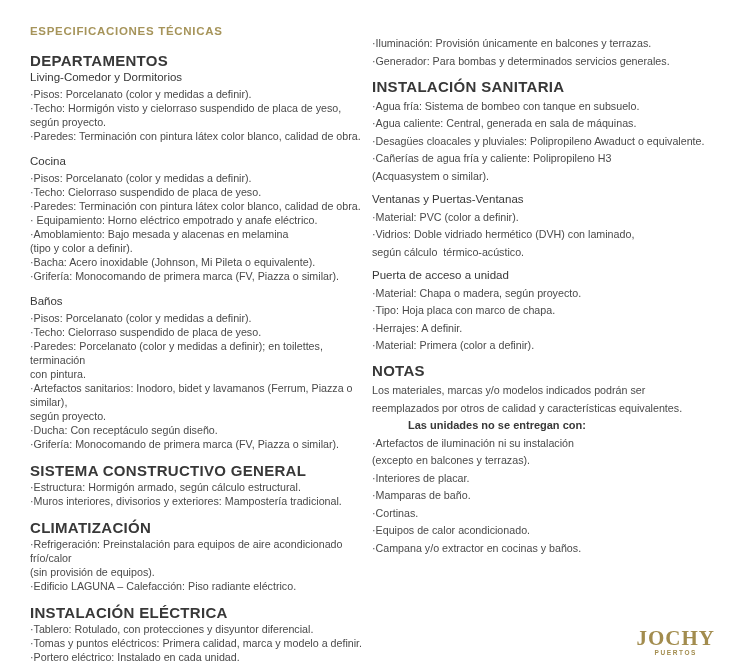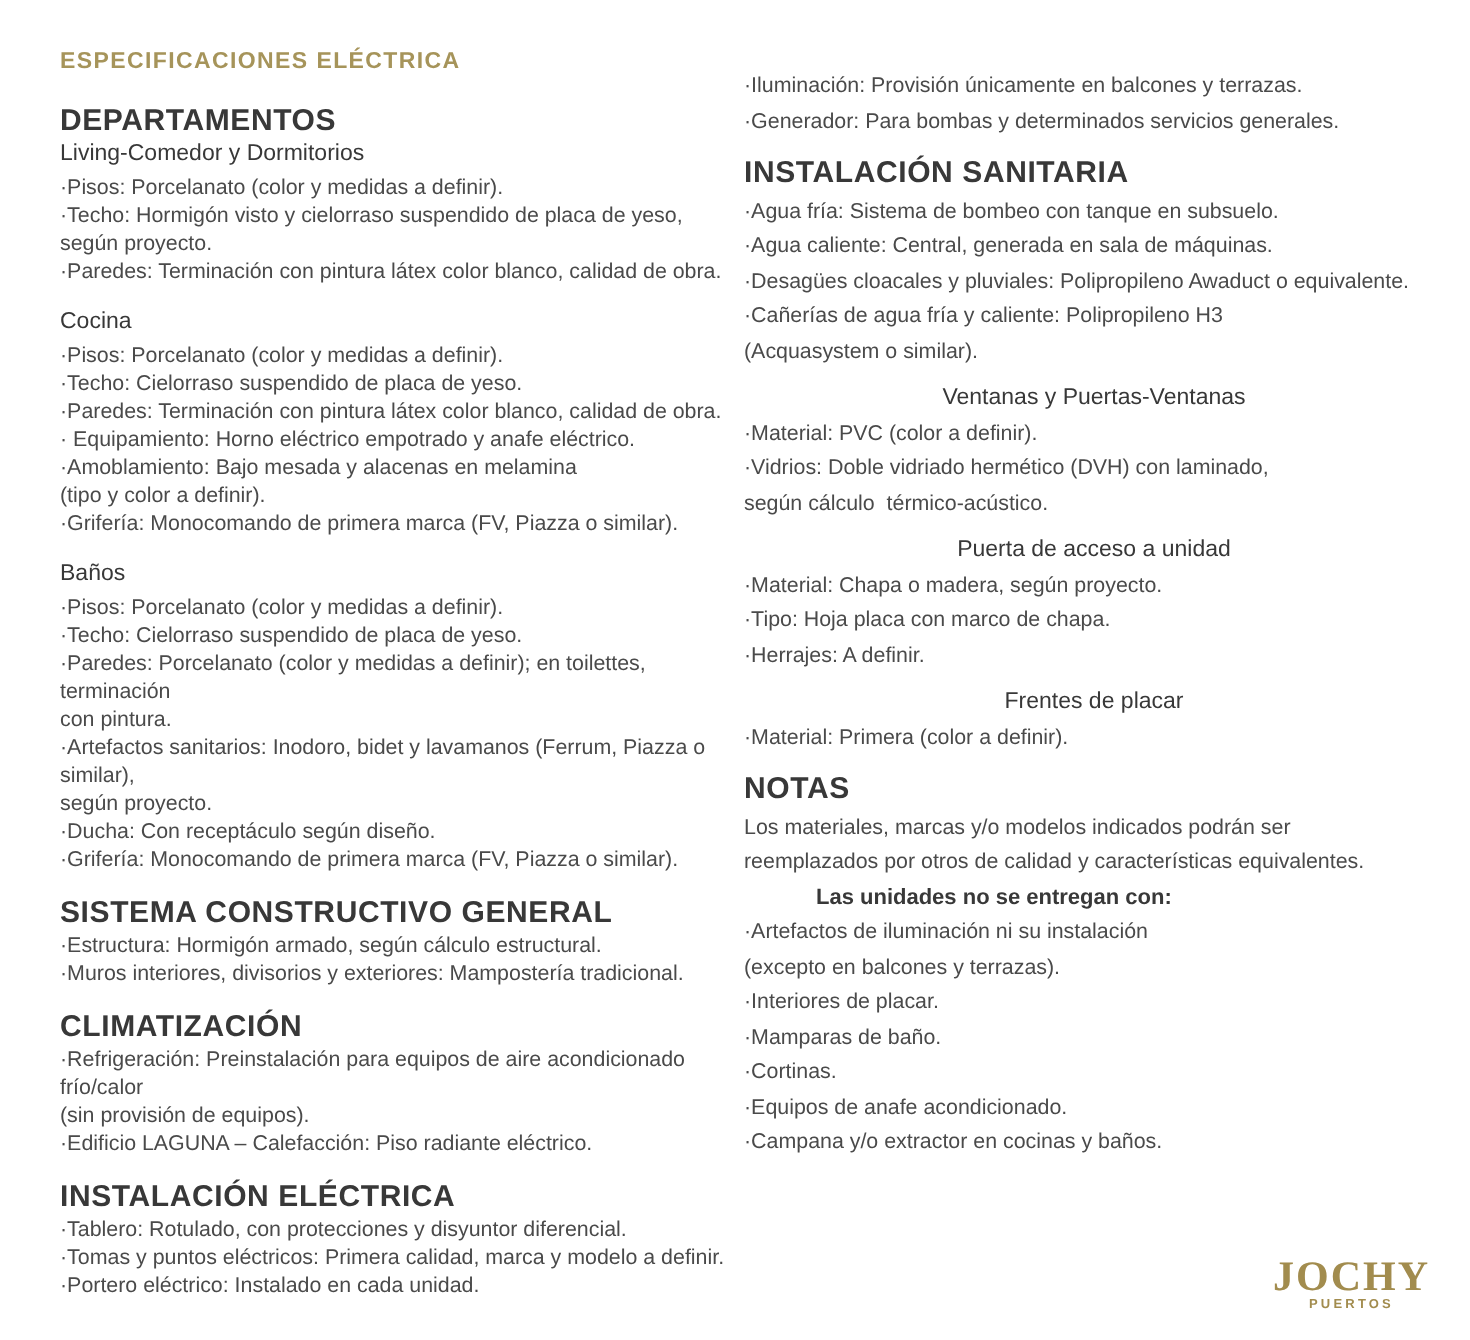--- a/index.html
+++ b/index.html
@@ -50,21 +50,21 @@
     font-size: 11px;
     font-weight: 600;
     color: var(--heading, #3d3d3d);
     line-height: 14px;
     padding-left: 36px;
   }
   
   .col-right .line   { margin-bottom: 3.5px; }
   .col-right .strong { margin-bottom: 3.5px; margin-top: 1px; }
   .col-right .h1     { margin: 12px 0 5px 0; }
-  .col-right .h2     { margin: 9px 0 4px 0; text-align: center; }
+  .col-right .h2     { margin: 9px 0 4px 0; }
   .col-right .h1 + .h2 { margin-top: 0; }
 
   .logo {
     position: absolute;
     right: 20px;
     bottom: 14px;
     text-align: center;
     color: var(--logo-gold, #a28c4e);
   }
   .logo-word {
@@ -80,34 +80,35 @@
     font-weight: 600;
     letter-spacing: 1.6px;
     margin-top: 1px;
   }
 </style>
 </head>
 <body>
 
 <div class="page">
   <div class="col col-left" id="col-left">
-    <div class="doc-title">ESPECIFICACIONES ELÉCTRICA</div>
+    <div class="doc-title">ESPECIFICACIONES TÉCNICAS</div>
   <div class="h1">DEPARTAMENTOS</div>
       <div class="h2">Living-Comedor y Dormitorios</div>
       <div class="line">·Pisos: Porcelanato (color y medidas a definir).</div>
       <div class="line">·Techo: Hormigón visto y cielorraso suspendido de placa de yeso,</div>
       <div class="line">según proyecto.</div>
       <div class="line">·Paredes: Terminación con pintura látex color blanco, calidad de obra.</div>
       <div class="h2">Cocina</div>
       <div class="line">·Pisos: Porcelanato (color y medidas a definir).</div>
       <div class="line">·Techo: Cielorraso suspendido de placa de yeso.</div>
       <div class="line">·Paredes: Terminación con pintura látex color blanco, calidad de obra.</div>
       <div class="line">· Equipamiento: Horno eléctrico empotrado y anafe eléctrico.</div>
       <div class="line">·Amoblamiento: Bajo mesada y alacenas en melamina</div>
       <div class="line">(tipo y color a definir).</div>
+      <div class="line">·Bacha: Acero inoxidable (Johnson, Mi Pileta o equivalente).</div>
       <div class="line">·Grifería: Monocomando de primera marca (FV, Piazza o similar).</div>
       <div class="h2">Baños</div>
       <div class="line">·Pisos: Porcelanato (color y medidas a definir).</div>
       <div class="line">·Techo: Cielorraso suspendido de placa de yeso.</div>
       <div class="line">·Paredes: Porcelanato (color y medidas a definir); en toilettes, terminación</div>
       <div class="line">con pintura.</div>
       <div class="line">·Artefactos sanitarios: Inodoro, bidet y lavamanos (Ferrum, Piazza o similar),</div>
       <div class="line">según proyecto.</div>
       <div class="line">·Ducha: Con receptáculo según diseño.</div>
       <div class="line">·Grifería: Monocomando de primera marca (FV, Piazza o similar).</div>
@@ -133,31 +134,30 @@
       <div class="line">·Cañerías de agua fría y caliente: Polipropileno H3</div>
       <div class="line">(Acquasystem o similar).</div>
       <div class="h2">Ventanas y Puertas-Ventanas</div>
       <div class="line">·Material: PVC (color a definir).</div>
       <div class="line">·Vidrios: Doble vidriado hermético (DVH) con laminado,</div>
       <div class="line">según cálculo  térmico-acústico.</div>
       <div class="h2">Puerta de acceso a unidad</div>
       <div class="line">·Material: Chapa o madera, según proyecto.</div>
       <div class="line">·Tipo: Hoja placa con marco de chapa.</div>
       <div class="line">·Herrajes: A definir.</div>
-      <div class="h2">Frentes de placar</div>
       <div class="line">·Material: Primera (color a definir).</div>
       <div class="h1">NOTAS</div>
       <div class="line">Los materiales, marcas y/o modelos indicados podrán ser</div>
       <div class="line">reemplazados por otros de calidad y características equivalentes.</div>
       <div class="strong">Las unidades no se entregan con:</div>
       <div class="line">·Artefactos de iluminación ni su instalación</div>
       <div class="line">(excepto en balcones y terrazas).</div>
       <div class="line">·Interiores de placar.</div>
       <div class="line">·Mamparas de baño.</div>
       <div class="line">·Cortinas.</div>
-      <div class="line">·Equipos de anafe acondicionado.</div>
+      <div class="line">·Equipos de calor acondicionado.</div>
       <div class="line">·Campana y/o extractor en cocinas y baños.</div>
     </div>
   <div class="logo">
     <div class="logo-word">JOCHY</div>
     <div class="logo-tag">PUERTOS</div>
   </div>
 </div>
 
 </body></html>

